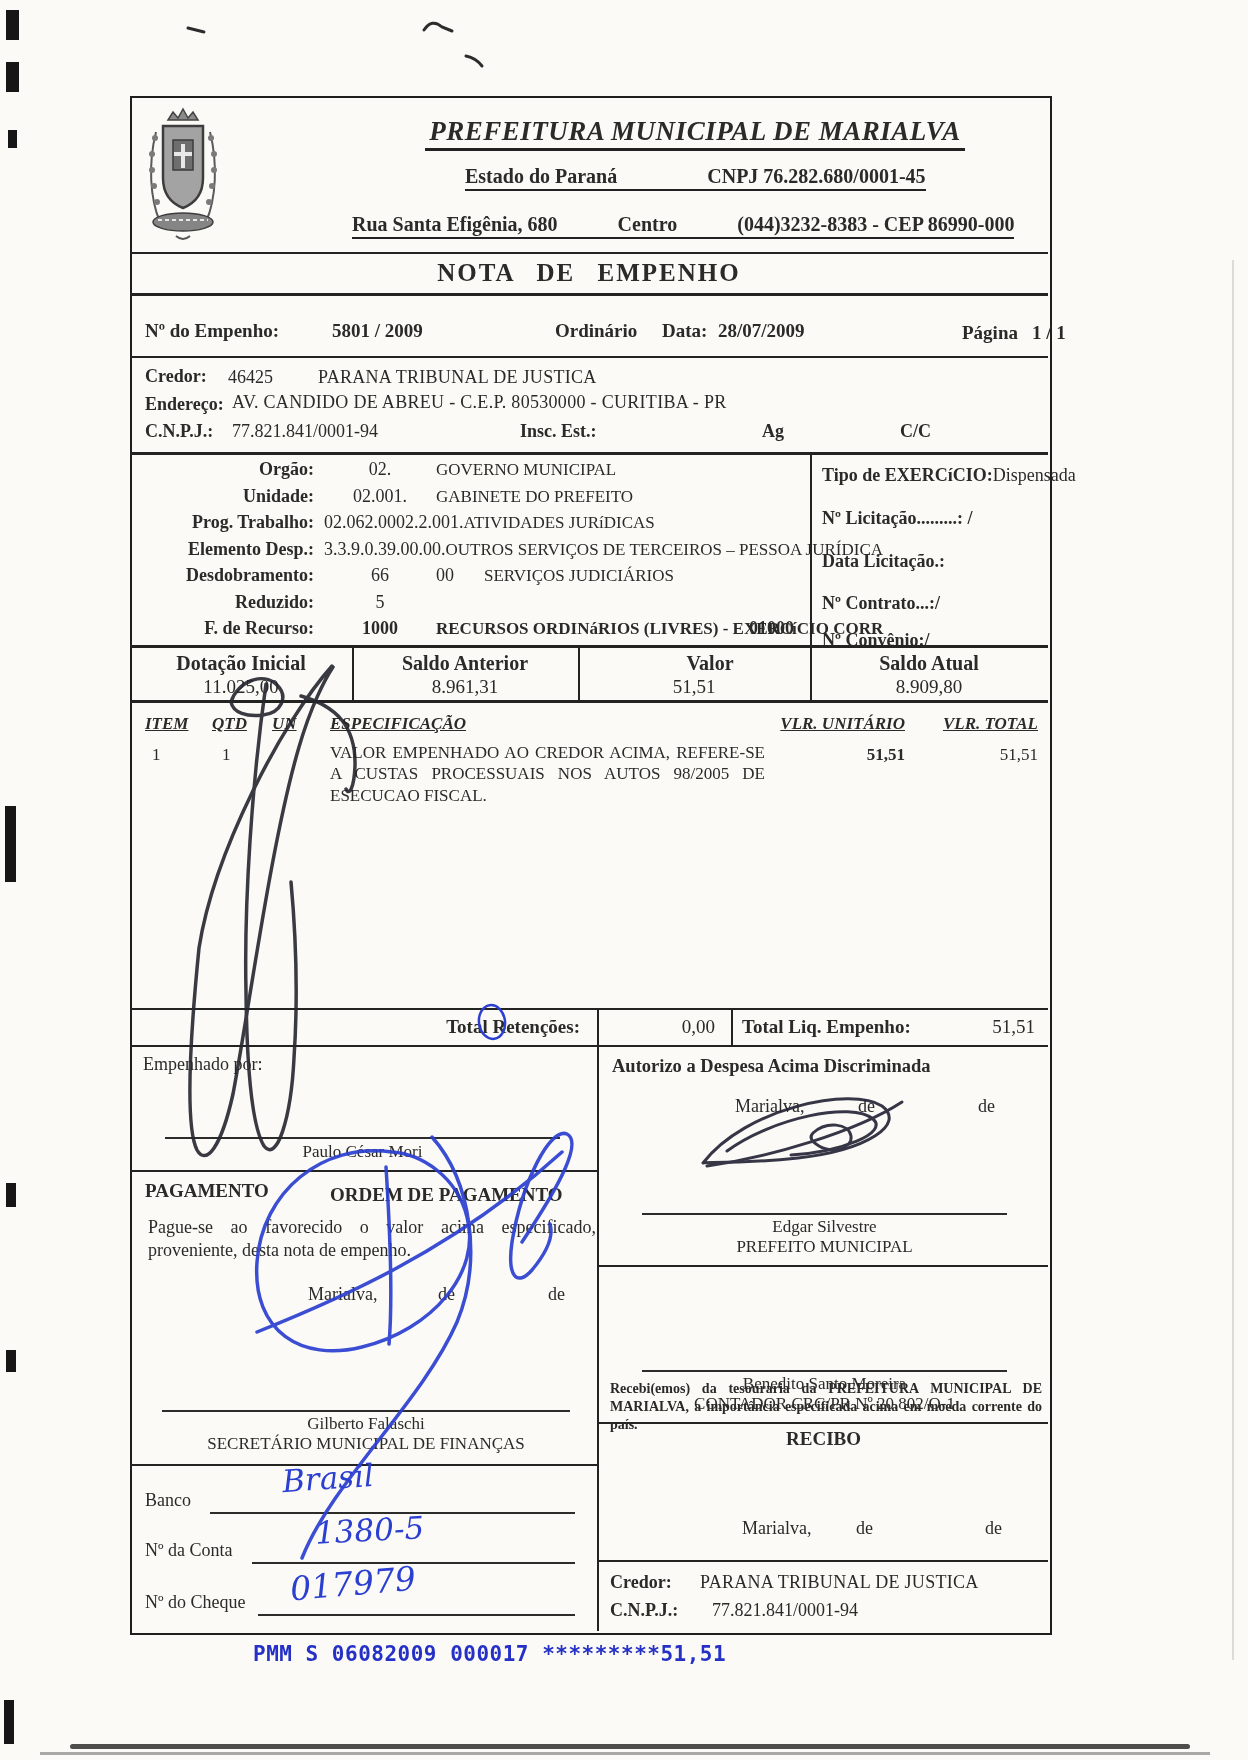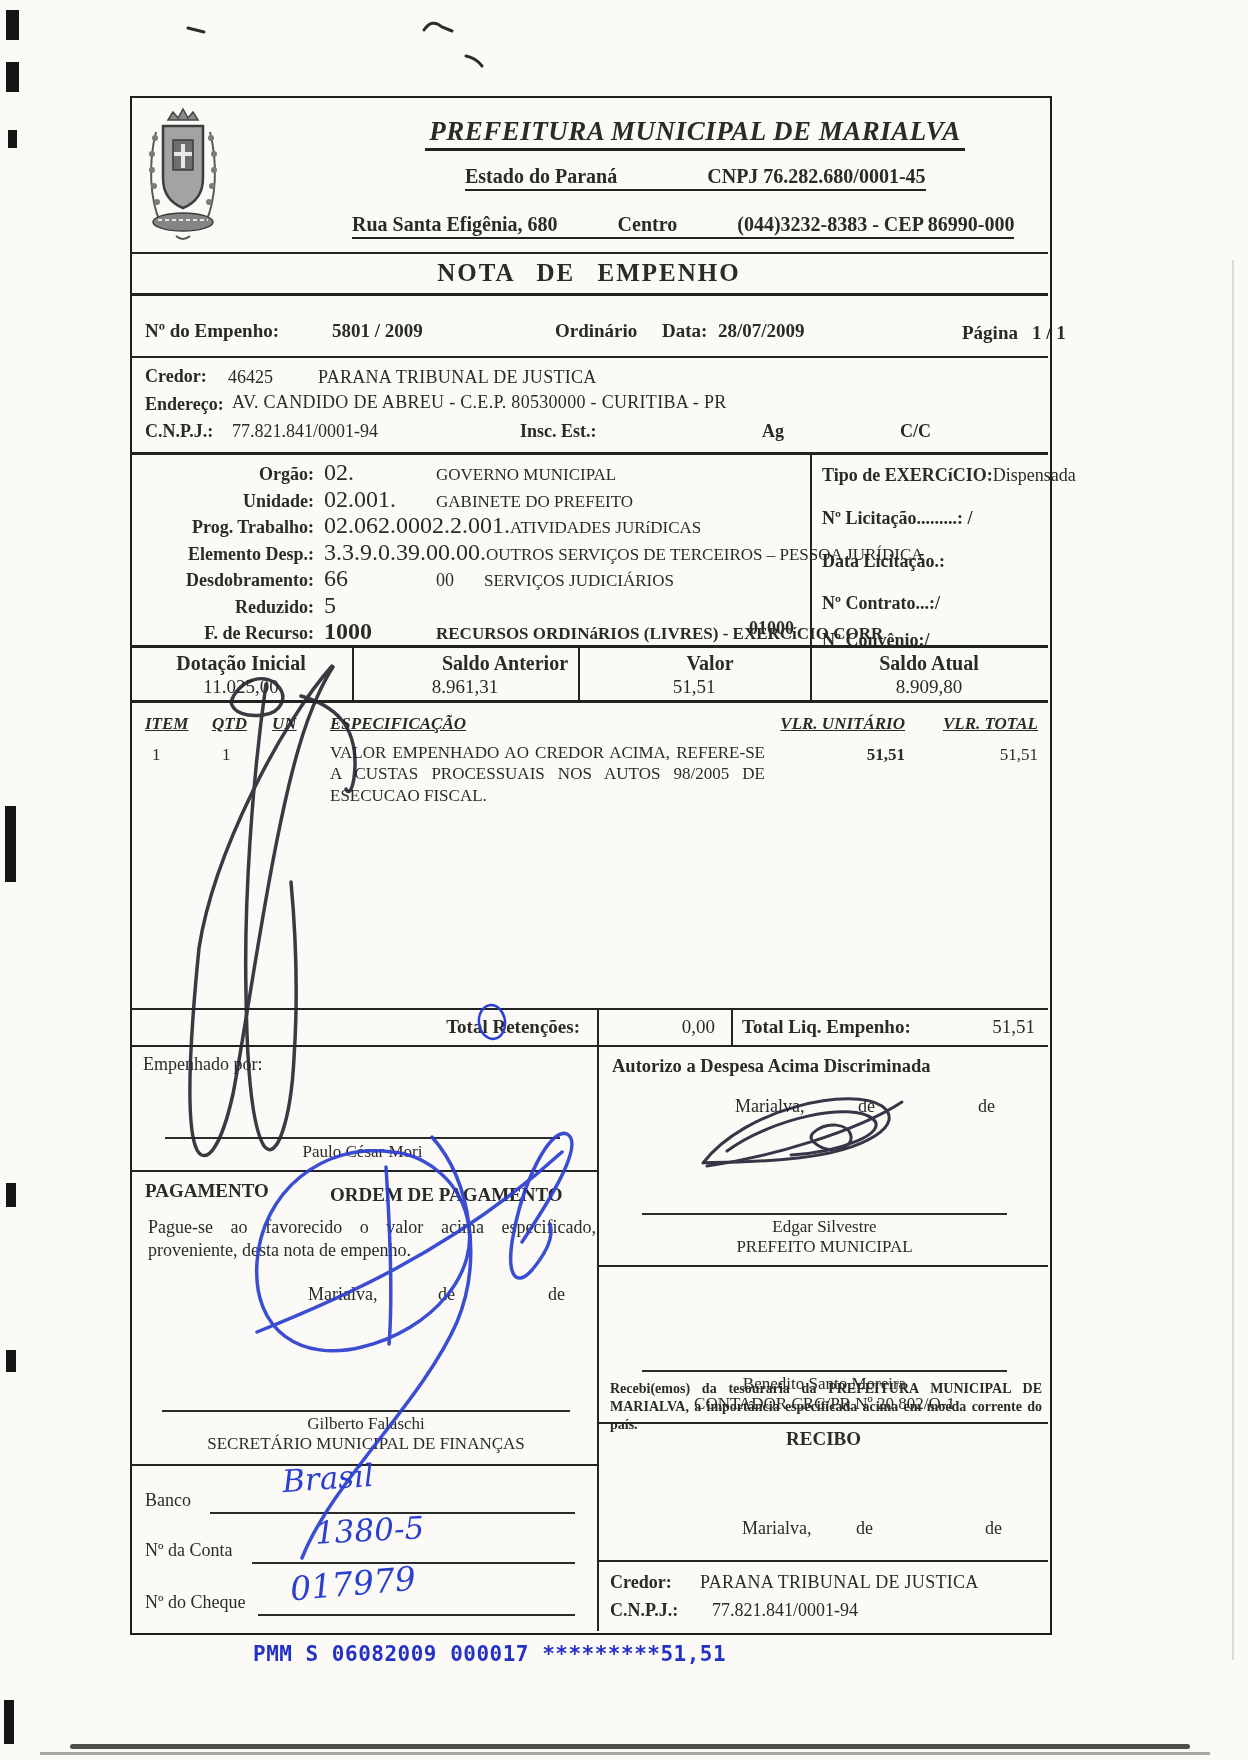--- a/index.html
+++ b/index.html
@@ -19,21 +19,21 @@
   .hrule3{height:3px;}
   .vrule{width:2px;}
   .sigline{position:absolute;background:#2c2c2a;height:2px;}
   .t18{font-size:18px;line-height:1.2;}
   .t17{font-size:17px;line-height:1.2;}
   .t19{font-size:19px;line-height:1.2;}
   .t20{font-size:20px;line-height:1.2;}
   .caps{letter-spacing:.3px;}
   .cl-row{display:flex;align-items:baseline;height:26.5px;position:relative;}
   .cl-label{width:172px;text-align:right;font-weight:bold;font-size:18px;flex:none;}
-  .cl-code{min-width:112px;padding-left:10px;font-size:24px;flex:none;white-space:nowrap;}
+  .cl-code{min-width:112px;padding-left:10px;font-size:18px;flex:none;white-space:nowrap;text-align:center;}
   .cl-extra{padding-right:30px;font-size:18px;flex:none;}
   .cl-desc{font-size:17px;white-space:nowrap;}
   .cl-right{position:absolute;right:8px;font-weight:bold;font-size:18px;}
   .hand{font-family:"DejaVu Serif",serif;font-style:italic;color:#2b3fd0;position:absolute;white-space:nowrap;}
   .stamp{font-family:"DejaVu Sans Mono",monospace;font-weight:bold;color:#2531c6;
          font-size:21px;letter-spacing:.5px;text-align:right;}
   .artifact{position:absolute;background:#161616;}
   .ink{position:absolute;left:0;top:0;z-index:5;pointer-events:none;}
   .head2{display:flex;gap:90px;border-bottom:2.5px solid #222;padding-bottom:1px;}
   .head3{display:flex;gap:60px;border-bottom:2.5px solid #222;padding-bottom:1px;}
@@ -172,21 +172,21 @@
   <span class="abs b t18" style="left:822px;top:508px;">Nº Licitação.........: /</span>
   <span class="abs b t18" style="left:822px;top:551px;">Data Licitação.:</span>
   <span class="abs b t18" style="left:822px;top:593px;">Nº Contrato...:/</span>
   <span class="abs b t18" style="left:822px;top:630px;">Nº Convênio:/</span>
 
   <div class="rule" style="left:130px;top:645px;width:918px;height:2.5px;"></div>
   <div class="rule vrule" style="left:352px;top:645px;height:55px;"></div>
   <div class="rule vrule" style="left:578px;top:645px;height:55px;"></div>
   <div class="rule vrule" style="left:810px;top:645px;height:55px;"></div>
   <span class="abs ctr b t20" style="left:130px;top:651px;width:222px;">Dotação Inicial</span>
-  <span class="abs ctr b t20" style="left:352px;top:651px;width:226px;margin-left:40px;">Saldo Anterior</span>
+  <span class="abs ctr b t20" style="left:352px;top:651px;width:226px;">Saldo Anterior</span>
   <span class="abs ctr b t20" style="left:578px;top:651px;width:264px;">Valor</span>
   <span class="abs ctr b t20" style="left:810px;top:651px;width:238px;">Saldo Atual</span>
   <span class="abs ctr t19" style="left:130px;top:676px;width:222px;">11.025,00</span>
   <span class="abs ctr t19" style="left:352px;top:676px;width:226px;">8.961,31</span>
   <span class="abs ctr t19" style="left:578px;top:676px;width:232px;">51,51</span>
   <span class="abs ctr t19" style="left:810px;top:676px;width:238px;">8.909,80</span>
   <div class="rule hrule3" style="left:130px;top:700px;width:918px;"></div>
 
   <span class="abs b i u t17" style="left:145px;top:714px;">ITEM</span>
   <span class="abs b i u t17" style="left:212px;top:714px;">QTD</span>

